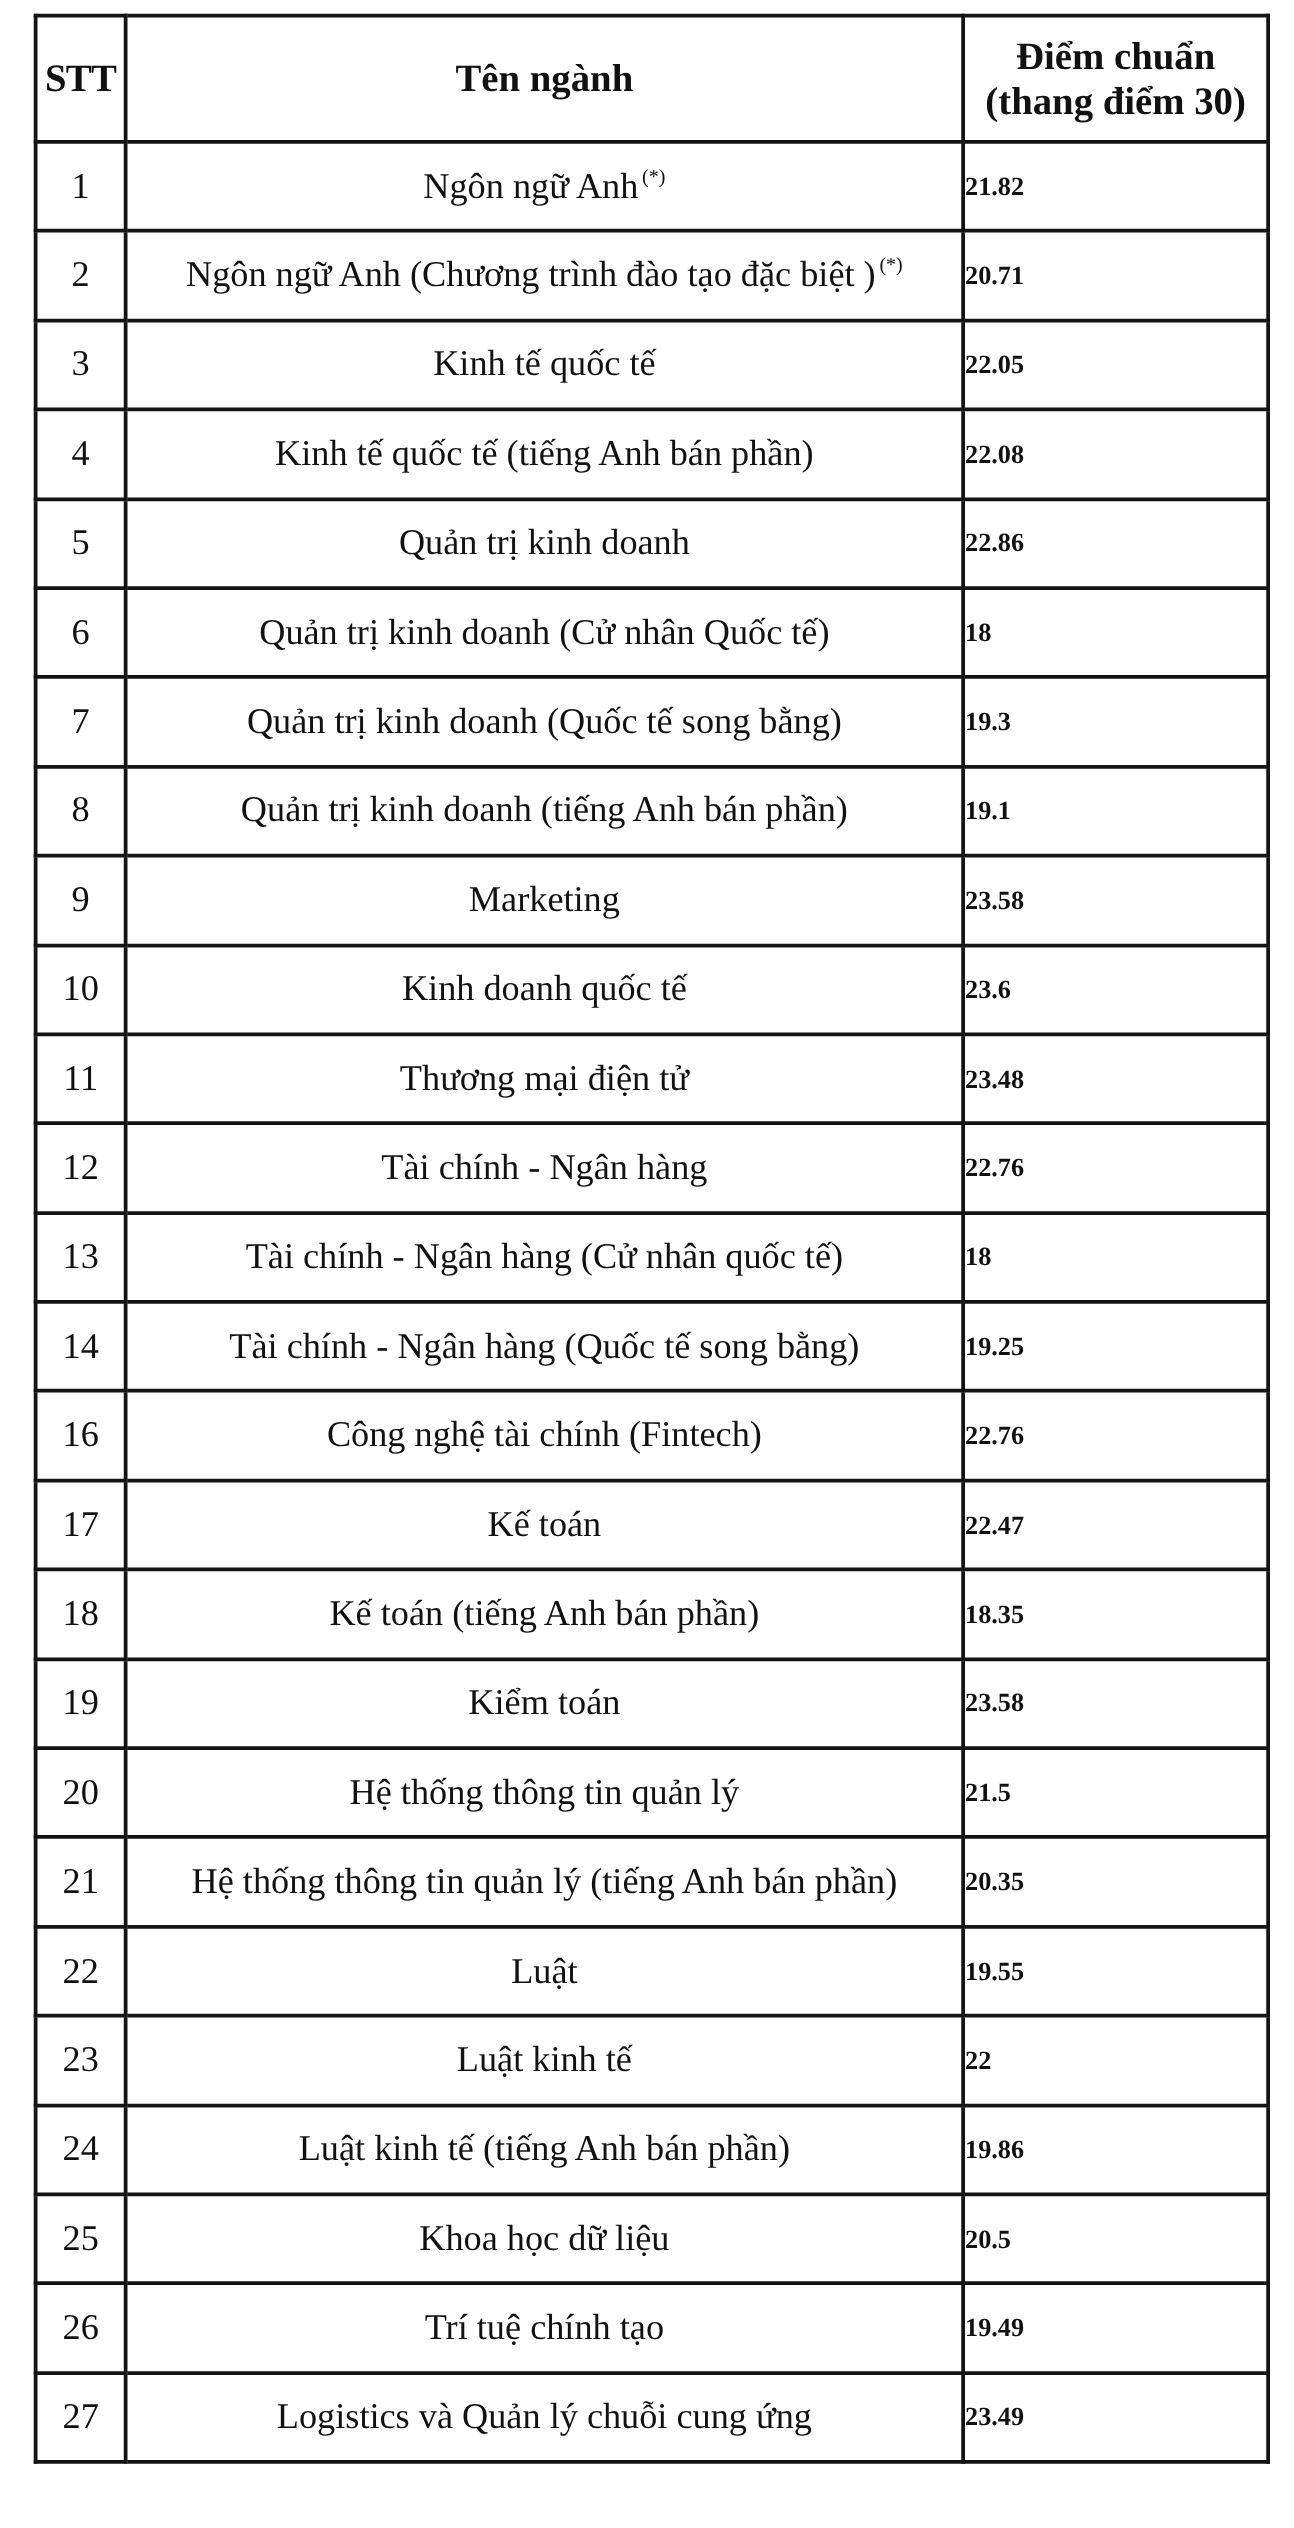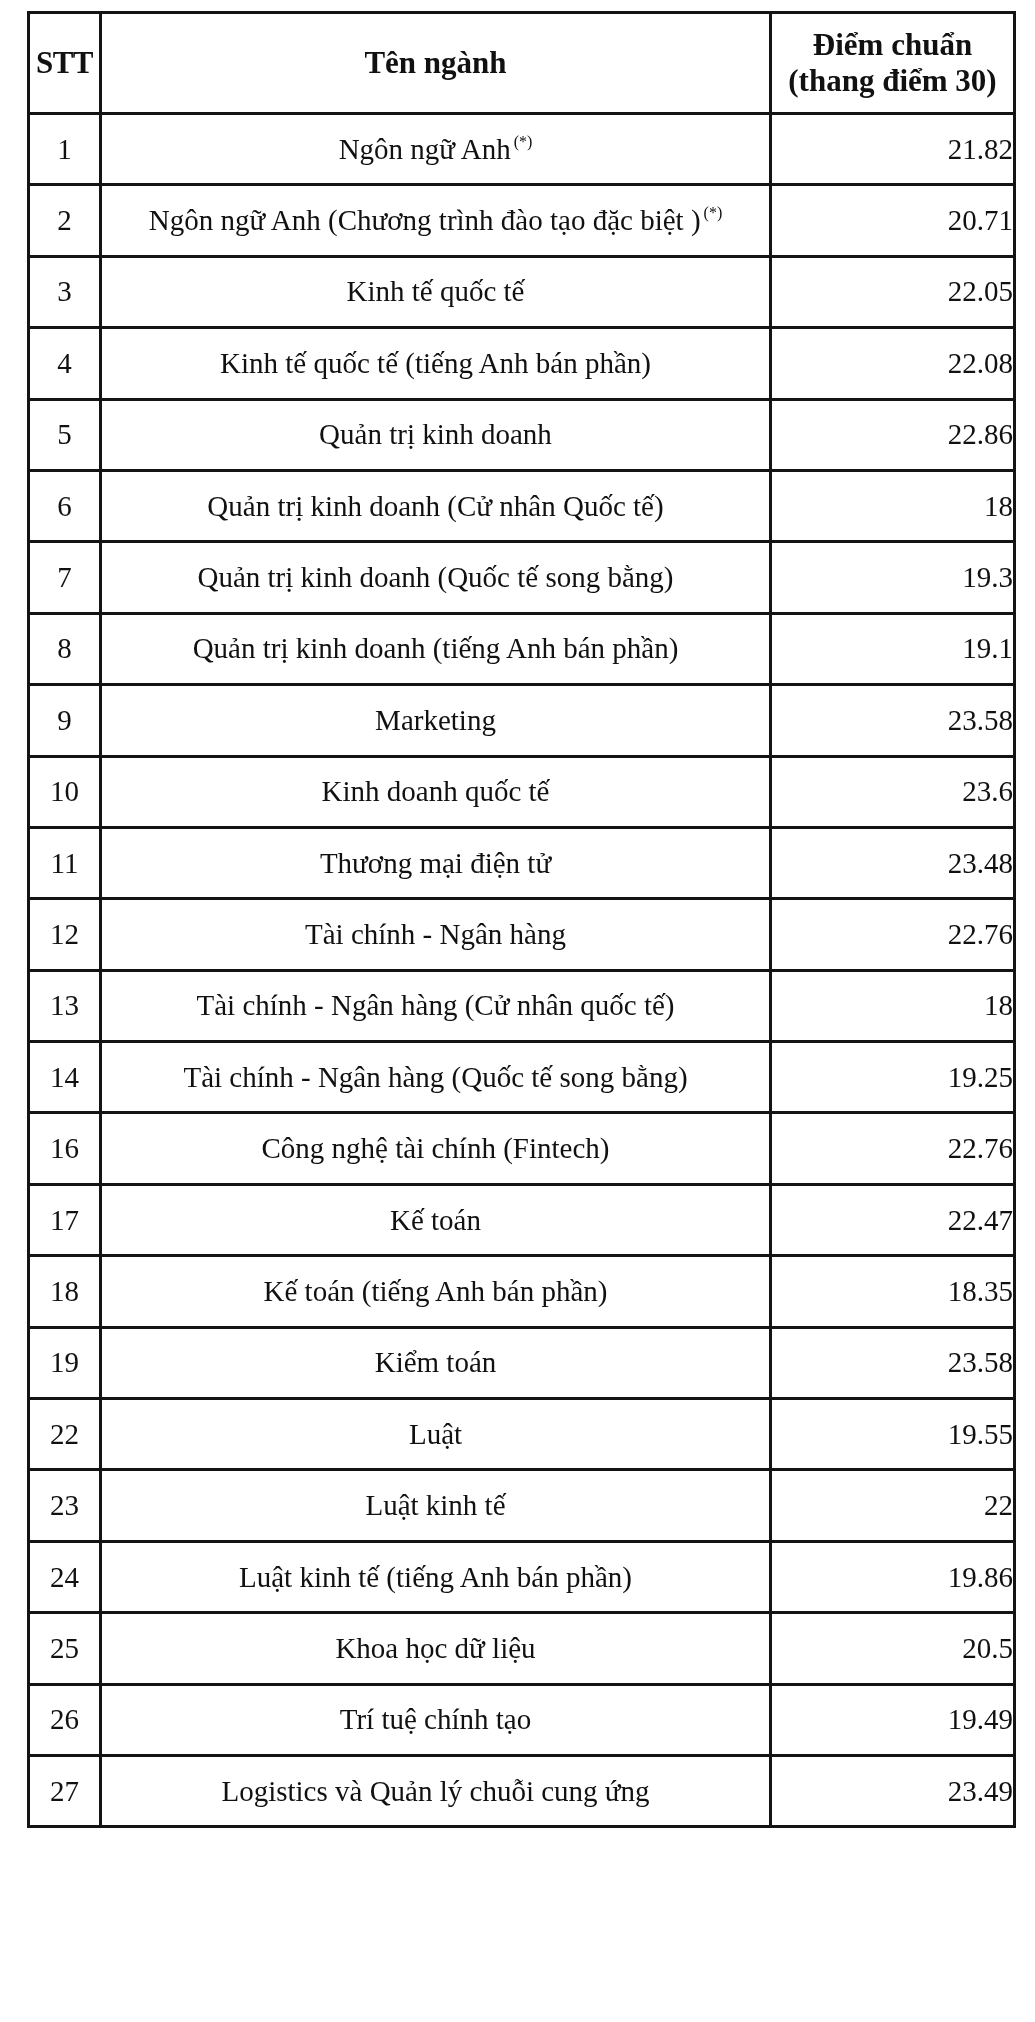--- a/index.html
+++ b/index.html
@@ -49,23 +49,23 @@
       padding-left: 4px;
       white-space: nowrap;
       overflow: hidden;
     }
     td.name sup {
       font-size: 16px;
       vertical-align: 12px;
       margin-left: 3px;
     }
     td.score {
-      text-align: right;
-      font-weight: normal;
-      font-size: 29px;
+      text-align: left;
+      font-weight: bold;
+      font-size: 21px;
     }
     th.stt-h { font-size: 31px; letter-spacing: -0.5px; }
     th.score-h { line-height: 35px; margin-top: 20px; }
     .line { display: block; }
   </style>
 </head>
 <body>
 
 <table class="scores">
   <colgroup>
@@ -168,20 +168,30 @@
         <td class="stt">18</td>
         <td class="name"><span>Kế toán (tiếng Anh bán phần)</span></td>
         <td class="score">18.35</td>
       </tr>
       <tr class="data-row">
         <td class="stt">19</td>
         <td class="name"><span>Kiểm toán</span></td>
         <td class="score">23.58</td>
       </tr>
       <tr class="data-row">
+        <td class="stt">20</td>
+        <td class="name"><span>Hệ thống thông tin quản lý</span></td>
+        <td class="score">21.5</td>
+      </tr>
+      <tr class="data-row">
+        <td class="stt">21</td>
+        <td class="name"><span>Hệ thống thông tin quản lý (tiếng Anh bán phần)</span></td>
+        <td class="score">20.35</td>
+      </tr>
+      <tr class="data-row">
         <td class="stt">22</td>
         <td class="name"><span>Luật</span></td>
         <td class="score">19.55</td>
       </tr>
       <tr class="data-row">
         <td class="stt">23</td>
         <td class="name"><span>Luật kinh tế</span></td>
         <td class="score">22</td>
       </tr>
       <tr class="data-row">

